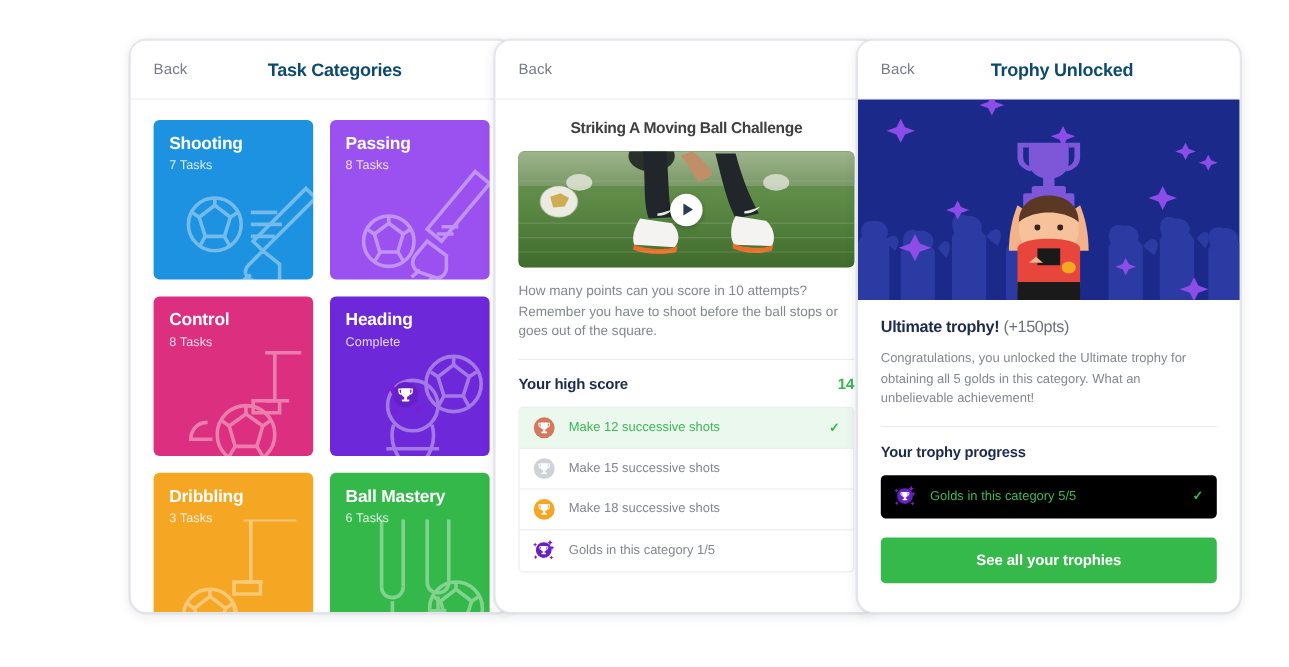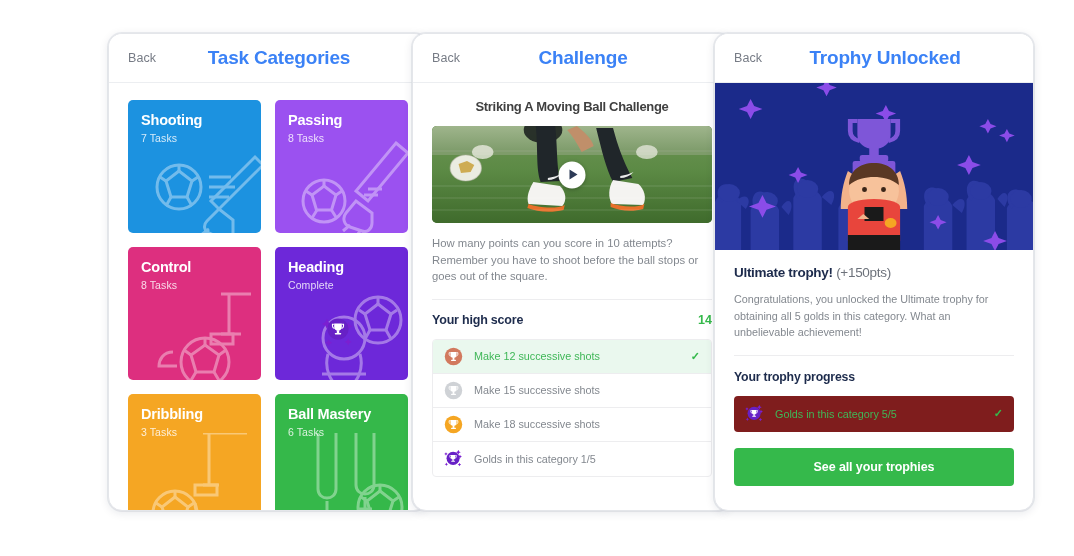--- a/index.html
+++ b/index.html
@@ -43,23 +43,23 @@
   .nav-back {
     position: absolute;
     left: 19px;
     font-size: 12.5px;
     color: #767b85;
     letter-spacing: .1px;
   }
   .nav-title {
     width: 100%;
     text-align: center;
-    font-size: 19px;
+    font-size: 15px;
     font-weight: bold;
-    color: #3b82f6;
+    color: #0c4a6e;
     letter-spacing: -.2px;
     padding-left: 22px;
   }
 
   
   .cat-grid {
     padding: 17px 19px 0 19px;
     display: grid;
     grid-template-columns: 1fr 1fr;
     gap: 14px 14px;
@@ -224,21 +224,21 @@
     color: #1d2b4c;
     letter-spacing: -.2px;
   }
   .prog-row {
     margin-top: 12px;
     display: flex;
     align-items: center;
     gap: 11px;
     height: 36px;
     padding: 0 11px;
-    background: #7f1d1d;
+    background: #000000;
     border-radius: 4px;
     font-size: 10.8px;
     color: #3fb757;
   }
   .cta {
     margin-top: 16px;
     width: 100%;
     height: 38px;
     border: none;
     border-radius: 4px;
@@ -374,21 +374,20 @@
         <div class="cat-name">Ball Mastery</div>
         <div class="cat-sub">6 Tasks</div>
       </div>
 
     </div>
   </div>
 
   <div class="phone" id="phone-2">
     <div class="navbar">
       <div class="nav-back">Back</div>
-      <div class="nav-title">Challenge</div>
     </div>
 
     <div class="body-pad">
       <div class="challenge-title">Striking A Moving Ball Challenge</div>
 
       <div class="video">
         <svg viewBox="0 0 232 97" preserveAspectRatio="none">
           <defs>
             <linearGradient id="turf" x1="0" y1="0" x2="0" y2="1">
               <stop offset="0" stop-color="#6e9455"></stop>

